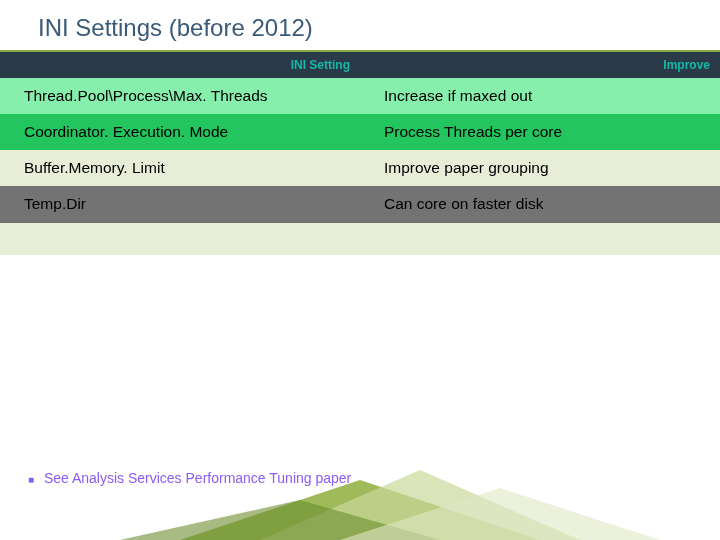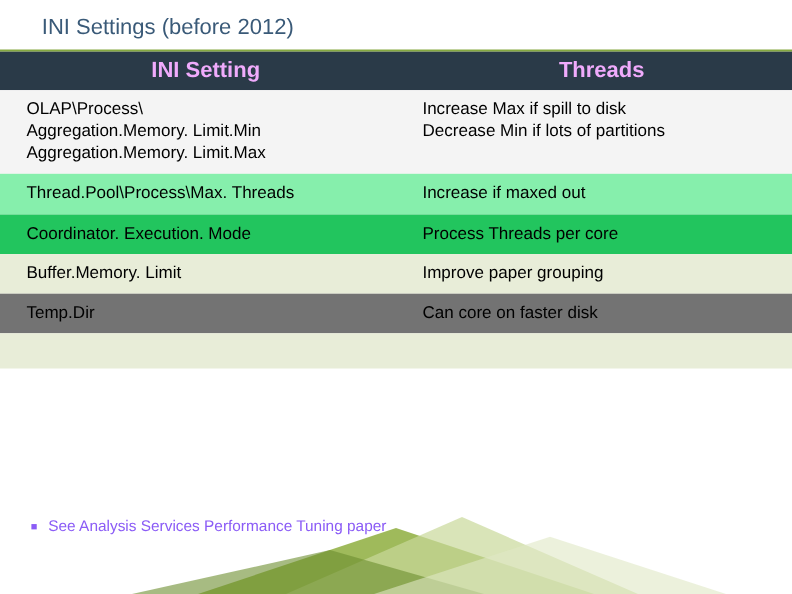--- a/index.html
+++ b/index.html
@@ -1,37 +1,37 @@
 <!DOCTYPE html>
 <html><head>
 <meta charset="utf-8">
 <style>
   * { margin: 0; padding: 0; box-sizing: border-box; }
   html, body { width: 720px; height: 540px; font-family: Arial, Helvetica, sans-serif; background: #fff; overflow: hidden; }
   .slide { position: relative; width: 720px; height: 540px; }
   .title {
     padding: 14px 0 6px 38px;
-    font-size: 20px;
+    font-size: 24px;
     font-weight: 400;
     color: #3a5a78;
   }
   .underline { height: 2px; background: #85a840; margin: 2px 0 0 0; }
   .tbl {
     width: 100%;
     border-collapse: collapse;
     font-size: 15px;
     color: #000;
   }
   .tbl th {
     background: #2a3a48;
-    color: #f0abfc;
-    text-align: center;
+    color: #14b8a6;
+    text-align: right;
     font-weight: 700;
     padding: 6px 10px 6px 24px;
-    font-size: 20px;
+    font-size: 12px;
   }
   .tbl td {
     padding: 8px 10px 8px 24px;
     vertical-align: top;
     line-height: 1.3;
     font-size: 15.5px;
   }
   .tbl tr.r0 td { background: #f4f4f4; }
   .tbl tr.r1 td { background: #86efac; }
   .tbl tr.r2 td { background: #22c55e; }
@@ -57,28 +57,24 @@
 <body>
 <div class="slide">
 
   <h1 class="title">INI Settings (before 2012)</h1>
   <div class="underline"></div>
 
   <table class="tbl">
     <thead>
       <tr>
         <th>INI Setting</th>
-        <th>Threads</th>
+        <th>Improve</th>
       </tr>
     </thead>
     <tbody>
-      <tr class="r0">
-        <td>OLAP\Process\<br>Aggregation.Memory. Limit.Min<br>Aggregation.Memory. Limit.Max</td>
-        <td>Increase Max if spill to disk<br>Decrease Min if lots of partitions</td>
-      </tr>
       <tr class="r1">
         <td>Thread.Pool\Process\Max. Threads</td>
         <td>Increase if maxed out</td>
       </tr>
       <tr class="r2">
         <td>Coordinator. Execution. Mode</td>
         <td>Process Threads per core</td>
       </tr>
       <tr class="r3">
         <td>Buffer.Memory. Limit</td>

